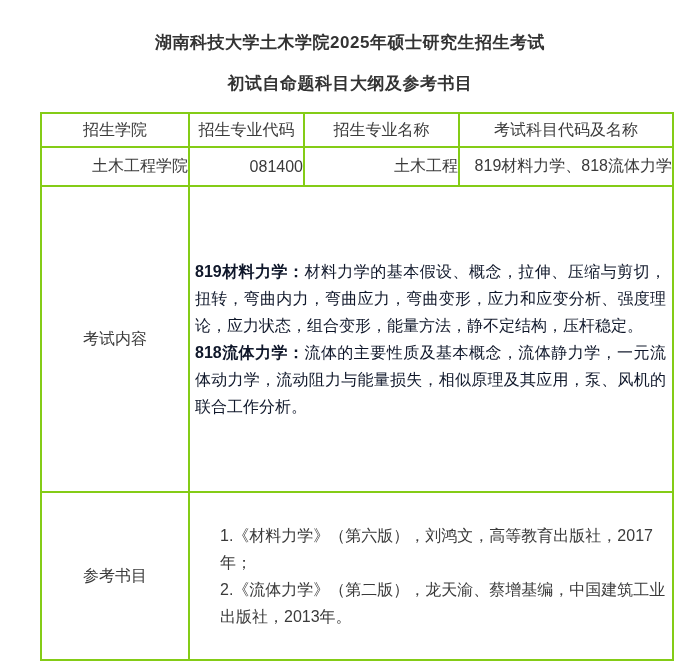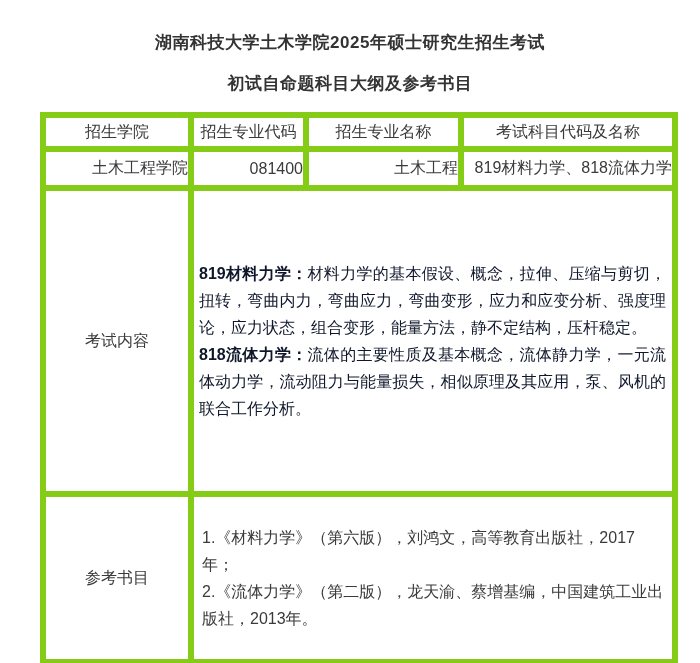--- a/index.html
+++ b/index.html
@@ -21,21 +21,21 @@
   }
 
   table.main-table {
     margin-left: 40px;
     margin-top: 8px;
     width: 632px;
     border-collapse: collapse;
     table-layout: fixed;
   }
   table.main-table td {
-    border: 6px solid #84cc16;
+    border: 2px solid #84cc16;
     font-size: 16px;
     color: #3a3a3a;
     vertical-align: middle;
   }
   .col1 { width: 148px; }
   .col2 { width: 115px; }
   .col3 { width: 155px; }
   .col4 { width: 214px; }
 
   tr.header-row td { height: 34px; text-align: center; }
@@ -52,21 +52,21 @@
     line-height: 27px;
     text-align: justify;
   }
   .content-cell p span { color: #0f172a; }
   .lead-bold { font-weight: bold; }
 
   tr.reference-row td.reference-cell {
     height: 168px;
     padding: 0 6px 0 8px;
   }
-  .reference-cell p { line-height: 27px; }
+  .reference-cell p { line-height: 27px; margin-left: 22px; }
 </style>
 </head>
 <body>
 
 <div class="doc-title">
   <div>湖南科技大学土木学院2025年硕士研究生招生考试</div>
   <div>初试自命题科目大纲及参考书目</div>
 </div>
 
 <table class="main-table">

